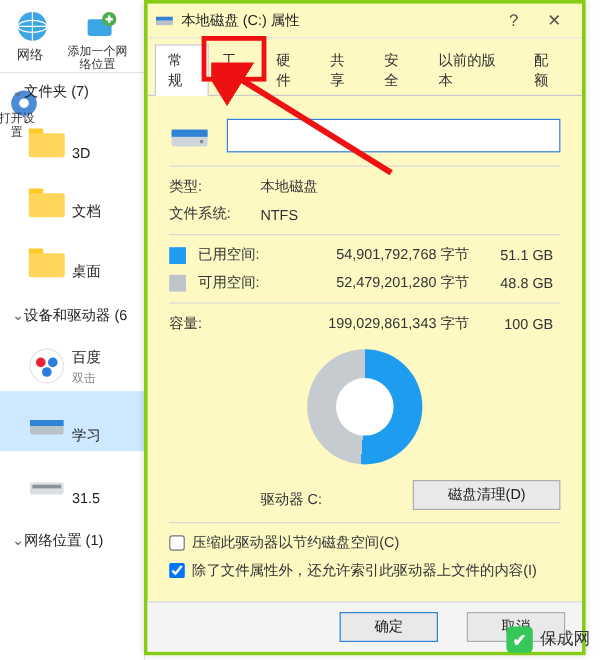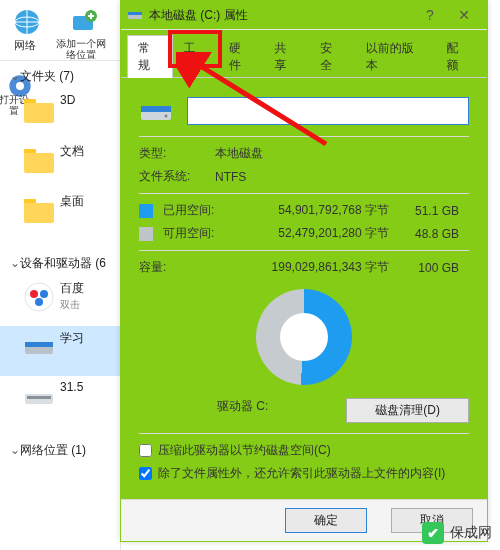--- a/index.html
+++ b/index.html
@@ -6,27 +6,27 @@
 .bg{position:absolute;inset:0;background:#fff}
 
 .ex-top{position:absolute;left:0;top:0;width:120px;height:60px;border-bottom:1px solid #e5e5e5}
 .ex-ico{display:inline-block;width:32px;height:32px;vertical-align:top;margin:4px 2px 0 6px}
 .ex-ico svg{width:32px;height:32px}
 .ex-lbl{display:block;text-align:center;font-size:11px;color:#333}
 .ex-btn{display:inline-block;width:50px;text-align:center;vertical-align:top;margin-top:2px}
 .sidebar{position:absolute;left:0;top:60px;width:120px;bottom:0;border-right:1px solid #e5e5e5;overflow:hidden}
 .tree-hdr{font-size:12px;color:#222;padding:8px 4px 4px 10px}
 .tree-hdr .chev{display:inline-block;width:10px;color:#666}
-.tree-item{display:flex;align-items:flex-start;padding:4px 0 4px 22px;height:42px}
+.tree-item{display:flex;align-items:flex-end;padding:4px 0 4px 22px;height:42px}
 .tree-item .ficon{width:34px;height:34px;margin-right:4px;flex:none}
 .tree-item .flabel{font-size:12px;color:#222;white-space:nowrap;overflow:hidden}
 .folder-svg rect{fill:#ffd65a}
 .folder-svg .tab{fill:#ffca28}
 
-.dlg{position:absolute;left:120px;top:0;right:12px;height:540px;background:#84cc16;border:1px solid #84cc16;box-shadow:0 0 6px rgba(0,0,0,.15)}
+.dlg{position:absolute;left:120px;top:0;right:12px;height:540px;background:#fef9c3;border:3px solid #84cc16;box-shadow:0 0 6px rgba(0,0,0,.15)}
 .titlebar{height:28px;display:flex;align-items:center;padding:0 6px;border-bottom:1px solid #e5e5e5}
 .titlebar .drive-mini{width:16px;height:16px;margin-right:6px}
 .titlebar .ttl{flex:1;font-size:12px;color:#222}
 .titlebar .winbtn{width:34px;height:22px;display:flex;align-items:center;justify-content:center;color:#555;font-size:14px}
 .tabs{display:flex;padding:4px 6px 0 6px;border-bottom:1px solid #c9c9c9;gap:0}
 .tab{padding:4px 10px;font-size:12px;color:#333;border:1px solid transparent;border-bottom:none;position:relative;top:1px;cursor:default}
 .tab.active{border-color:#c9c9c9;background:#fff}
 .redbox{position:absolute;border:4px solid #e11;pointer-events:none}
 .arrow{position:absolute;pointer-events:none}
 .pane{padding:10px 18px 8px 18px}
@@ -37,21 +37,21 @@
 .drive-big{width:34px;height:34px;margin-right:14px}
 .hr{border:none;border-top:1px solid #d9d9d9;margin:8px 0}
 .sq{width:14px;height:14px;display:inline-block;margin-right:10px}
 .sq.blue{background:#1e9df0}
 .sq.gray{background:#bfc4c8}
 .num{width:160px;text-align:right;color:#333}
 .sz{width:70px;text-align:right;color:#333}
 .donut-wrap{display:flex;align-items:center;justify-content:center;height:110px;margin-top:6px}
 .donut{width:96px;height:96px;border-radius:50%;background:conic-gradient(#1e9df0 0 184deg,#c6cbd0 184deg 360deg);position:relative}
 .donut::after{content:"";position:absolute;inset:24px;border-radius:50%;background:#fff}
-.drv-row{display:flex;align-items:flex-start;justify-content:space-between;margin:6px 0 10px 0}
+.drv-row{display:flex;align-items:flex-end;justify-content:space-between;margin:6px 0 10px 0}
 .btn{border:1px solid #adadad;background:#e9e9e9;padding:3px 28px;font-size:12px;color:#222}
 .chk-row{display:flex;align-items:flex-start;margin:6px 0;font-size:12px}
 .chk-row input{margin:2px 6px 0 0}
 .dlg-btns{position:absolute;left:0;right:0;bottom:0;padding:8px 14px;border-top:1px solid #d9d9d9;background:#f4f4f4;display:flex;justify-content:flex-end;gap:24px}
 .dlg-btns .btn{min-width:68px}
 
 .wm{position:absolute;right:8px;bottom:6px;display:flex;align-items:center;font-size:14px;color:#333;z-index:50}
 .wm .shield{width:22px;height:22px;background:#35c75a;border-radius:4px;display:flex;align-items:center;justify-content:center;color:#fff;font-weight:bold;margin-right:6px;font-size:14px}
 </style>
 </head>

